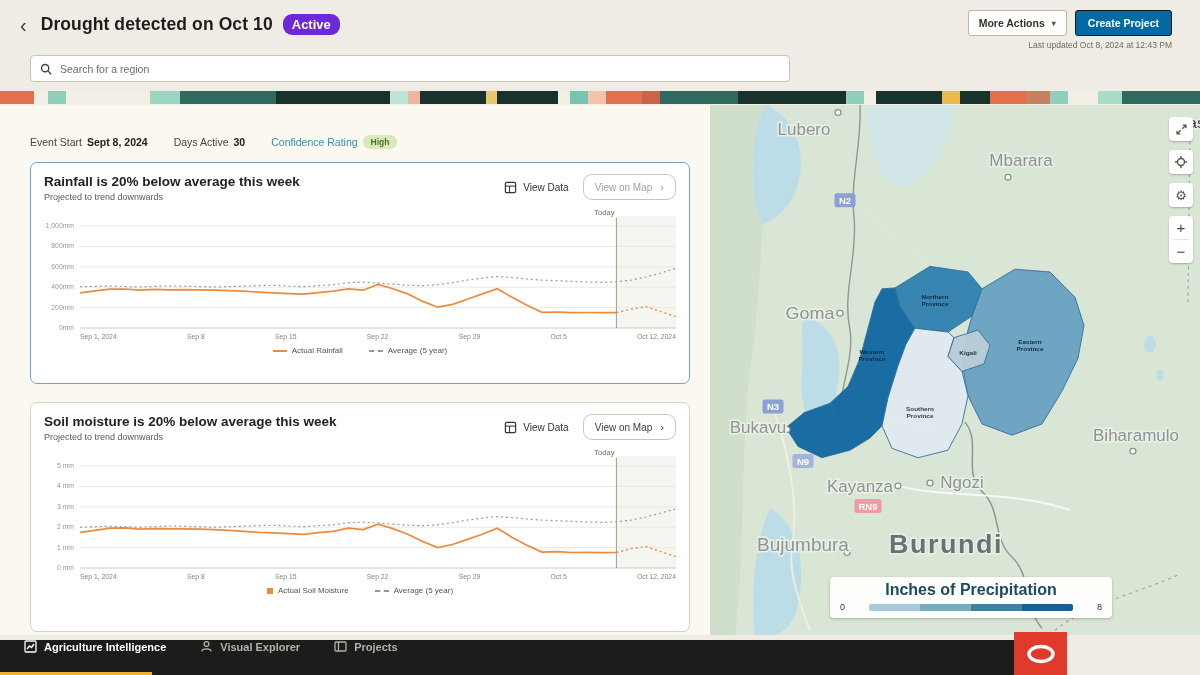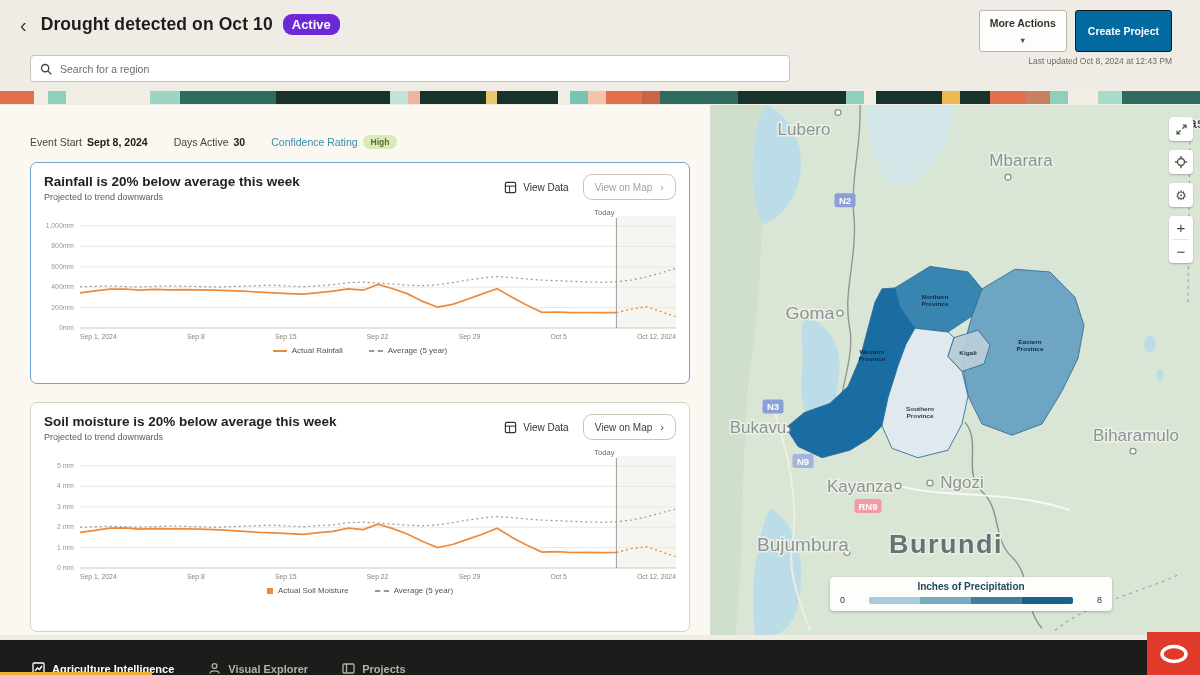--- a/index.html
+++ b/index.html
@@ -7,21 +7,21 @@
   body { font-family:"Liberation Sans", sans-serif; background:#efece6; position:relative; }
 
   
   .topbar { display:flex; justify-content:space-between; align-items:flex-start; padding:10px 28px 0 16px; height:52px; }
   .topbar-left { display:flex; align-items:center; gap:10px; padding-top:4px; }
   .back-btn { background:none; border:none; font-size:20px; color:#3b3b36; cursor:pointer; line-height:1; padding:0 4px; }
   .page-title { font-size:17.5px; font-weight:bold; color:#1e1d1a; letter-spacing:.1px; }
   .badge-active { background:#6d28d9; color:#fff; font-size:13px; font-weight:bold; padding:3px 9px; border-radius:9px; }
   .topbar-right { display:flex; flex-direction:column; align-items:flex-end; }
   .topbar-buttons { display:flex; gap:8px; }
-  .btn-more { background:#fdfdfc; border:1px solid #b9b6ae; border-radius:3px; font-size:10.5px; font-weight:bold; color:#33322e; padding:6px 10px; display:flex; align-items:center; gap:7px; cursor:pointer;flex-direction:column; }
+  .btn-more { background:#fdfdfc; border:1px solid #b9b6ae; border-radius:3px; font-size:10.5px; font-weight:bold; color:#33322e; padding:6px 10px; display:flex; align-items:center; gap:7px; cursor:pointer; }
   .btn-more .caret { font-size:8px; color:#55534c; }
   .btn-create { background:#0369a1; border:1px solid #161613; border-radius:3px; font-size:10.5px; font-weight:bold; color:#fff; padding:6px 12px; cursor:pointer; }
   .last-updated { font-size:8.5px; color:#6e6b62; margin-top:4px; }
 
   
   .searchrow { margin:3px 0 0 30px; width:760px; height:27px; background:#fff; border:1px solid #c7c3ba; border-radius:4px; display:flex; align-items:center; padding:0 9px; gap:8px; }
   .searchrow input { border:none; outline:none; flex:1; font-size:10.5px; color:#44423c; background:transparent; font-family:"Liberation Sans",sans-serif; }
   .searchrow input::placeholder { color:#6f6c64; }
 
   
@@ -71,27 +71,27 @@
 
   
   .map { flex:1; position:relative; background:#d9e6d5; overflow:hidden; }
   .map > svg.basemap { position:absolute; inset:0; width:100%; height:100%; }
   .map-controls { position:absolute; right:7px; top:12px; display:flex; flex-direction:column; gap:9px; align-items:center; }
   .mc-btn { width:24px; height:24px; background:#fff; border:none; border-radius:4px; box-shadow:0 1px 2px rgba(0,0,0,.25); display:flex; align-items:center; justify-content:center; color:#555; cursor:pointer; font-size:13px; }
   .zoom-pill { width:24px; background:#fff; border-radius:4px; box-shadow:0 1px 2px rgba(0,0,0,.25); display:flex; flex-direction:column; }
   .zoom-pill button { background:none; border:none; height:23px; font-size:15px; color:#444; cursor:pointer; line-height:1; }
   .zoom-pill .divider { height:1px; background:#e2e2e2; margin:0 4px; }
   .precip-legend { position:absolute; left:120px; top:472px; width:282px; background:#fdfdfb; border-radius:4px; box-shadow:0 1px 3px rgba(0,0,0,.25); padding:4px 10px 6px; }
-  .precip-title { text-align:center; font-size:10px; font-weight:bold; color:#1c4a5e; }
+  .precip-title { text-align:center; font-size:16px; font-weight:bold; color:#1c4a5e; }
   .precip-row { display:flex; align-items:center; gap:10px; margin-top:3px; font-size:9px; color:#333; }
   .precip-grad { flex:1; display:flex; height:7px; border-radius:2px; overflow:hidden; margin:0 14px; }
   .precip-grad span { flex:1; }
 
   
-  .bottombar { position:absolute; left:0; bottom:0; width:1200px; height:35px; background:#1c1c1a; display:flex; align-items:flex-end; padding-left:32px; gap:34px; }
+  .bottombar { position:absolute; left:0; bottom:0; width:1067px; height:35px; background:#1c1c1a; display:flex; align-items:flex-start; padding-left:24px; gap:34px; }
   .nav-item { display:flex; align-items:center; gap:7px; font-size:11px; font-weight:bold; color:#b3b1ac; cursor:pointer; }
   .nav-item.active { color:#fff; }
   .nav-item svg { display:block; }
   .active-underline { position:absolute; left:0; bottom:0; width:152px; height:3px; background:#eeb331; }
   .oracle-tile { position:absolute; right:0; bottom:0; width:53px; height:43px; background:#e03a2a; display:flex; align-items:center; justify-content:center; }
 </style>
 </head>
 <body>
 
 <header class="topbar">

